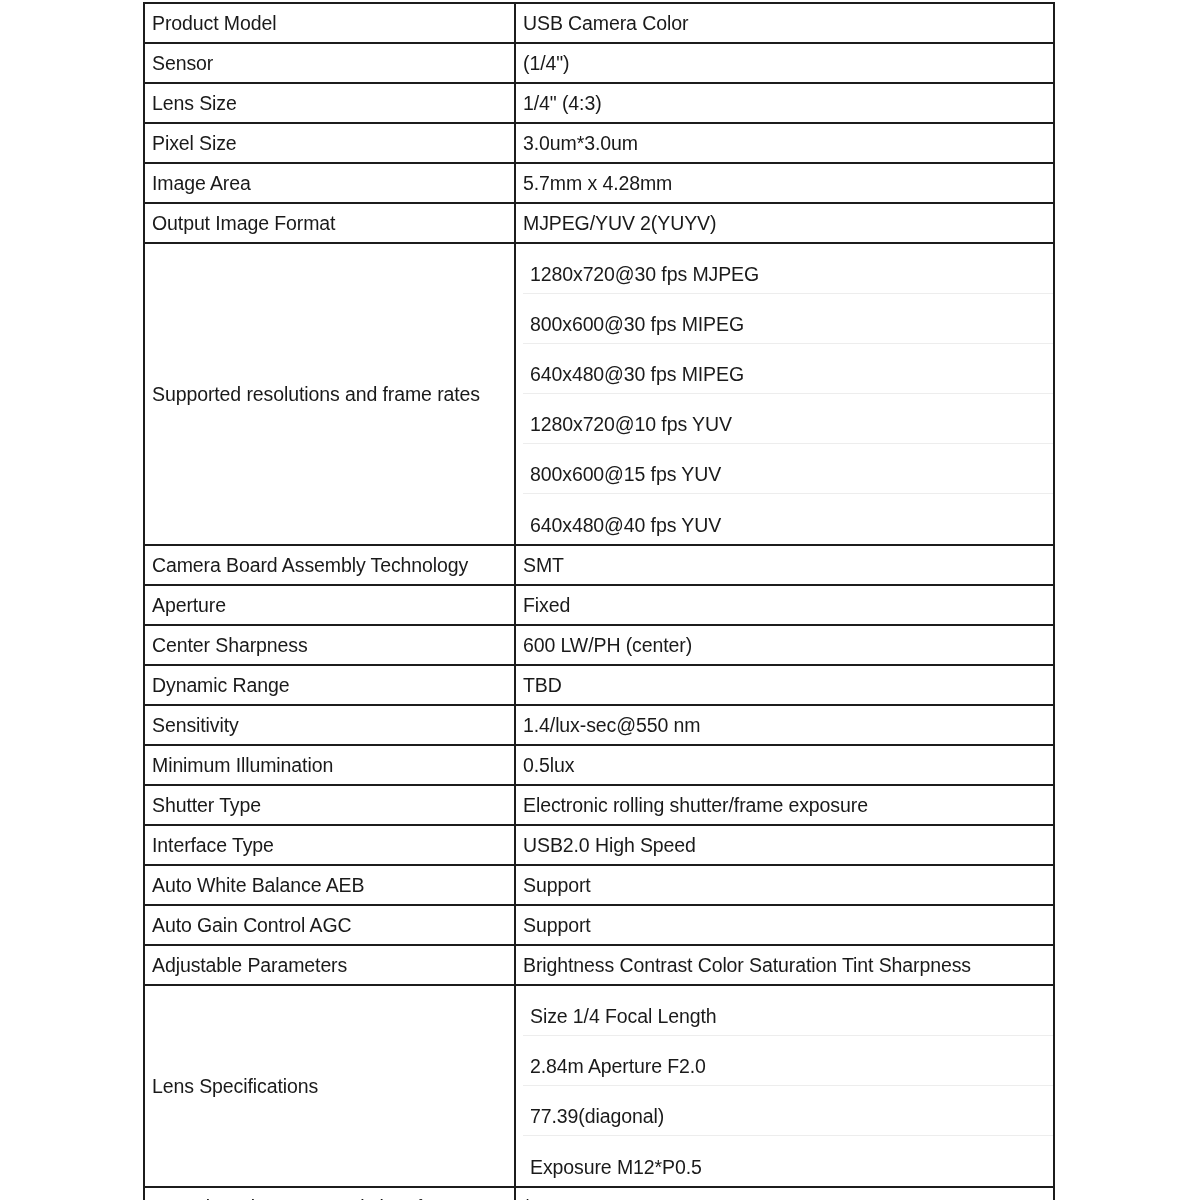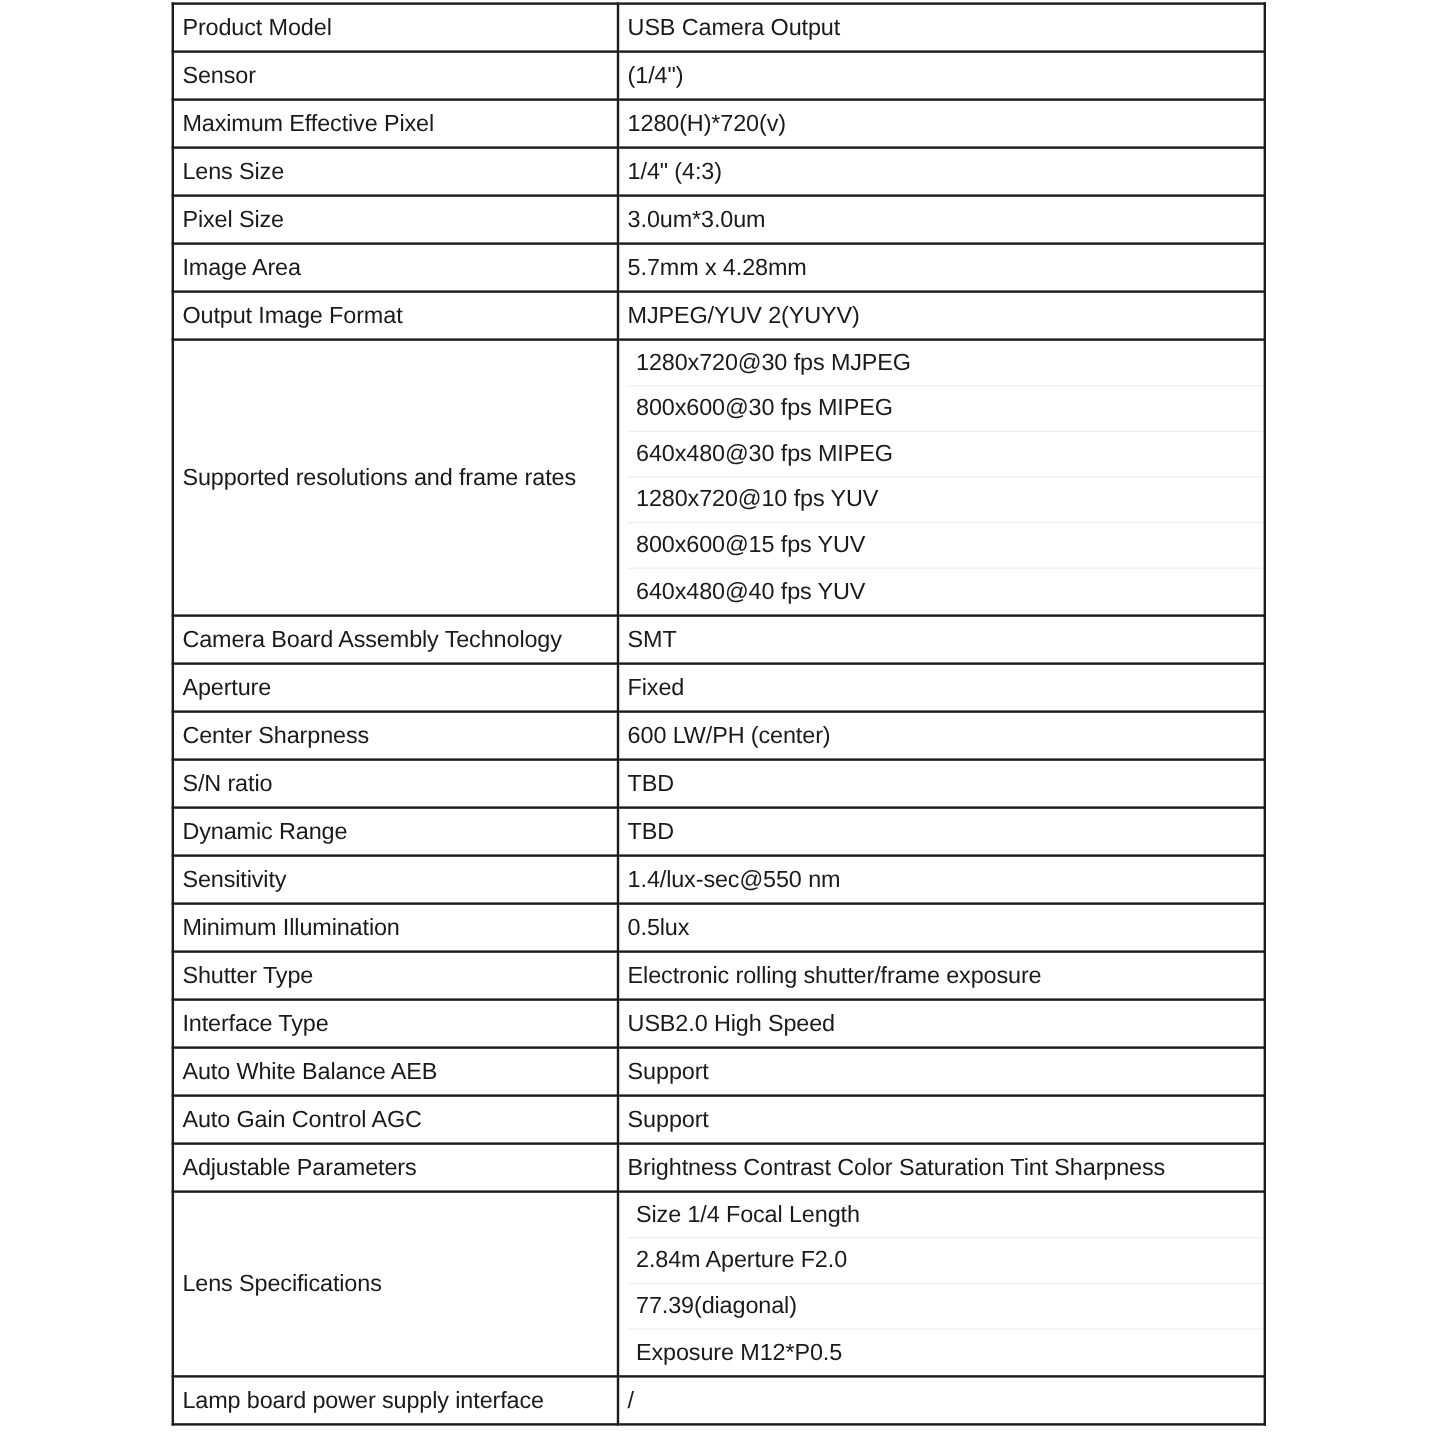--- a/index.html
+++ b/index.html
@@ -62,46 +62,43 @@
   }
   .sub-row {
     display: flex;
     align-items: center;
     height: 38px;
     padding-left: 7px;
     box-sizing: border-box;
     border-bottom: 1px solid #ededed;
     font-size: 19.5px;
     letter-spacing: -0.1px;
+    margin-top: 12px;
   }
   .sub-row:last-child {
     border-bottom: none;
   }
 </style>
 </head>
 <body>
 
 <div id="spec-sheet">
   <table class="spec-table">
     <colgroup>
       <col class="c-label">
       <col class="c-value">
     </colgroup>
     <tbody id="spec-body">
         <tr>
           <td class="label-cell">Product Model</td>
-          <td class="value-cell">USB Camera Output</td>
+          <td class="value-cell">USB Camera Color</td>
         </tr>
         <tr>
           <td class="label-cell">Sensor</td>
           <td class="value-cell">(1/4")</td>
-        </tr>
-        <tr>
-          <td class="label-cell">Maximum Effective Pixel</td>
-          <td class="value-cell">1280(H)*720(v)</td>
         </tr>
         <tr>
           <td class="label-cell">Lens Size</td>
           <td class="value-cell">1/4" (4:3)</td>
         </tr>
         <tr>
           <td class="label-cell">Pixel Size</td>
           <td class="value-cell">3.0um*3.0um</td>
         </tr>
         <tr>
@@ -129,24 +126,20 @@
           <td class="label-cell">Camera Board Assembly Technology</td>
           <td class="value-cell">SMT</td>
         </tr>
         <tr>
           <td class="label-cell">Aperture</td>
           <td class="value-cell">Fixed</td>
         </tr>
         <tr>
           <td class="label-cell">Center Sharpness</td>
           <td class="value-cell">600 LW/PH (center)</td>
-        </tr>
-        <tr>
-          <td class="label-cell">S/N ratio</td>
-          <td class="value-cell">TBD</td>
         </tr>
         <tr>
           <td class="label-cell">Dynamic Range</td>
           <td class="value-cell">TBD</td>
         </tr>
         <tr>
           <td class="label-cell">Sensitivity</td>
           <td class="value-cell">1.4/lux-sec@550 nm</td>
         </tr>
         <tr>

